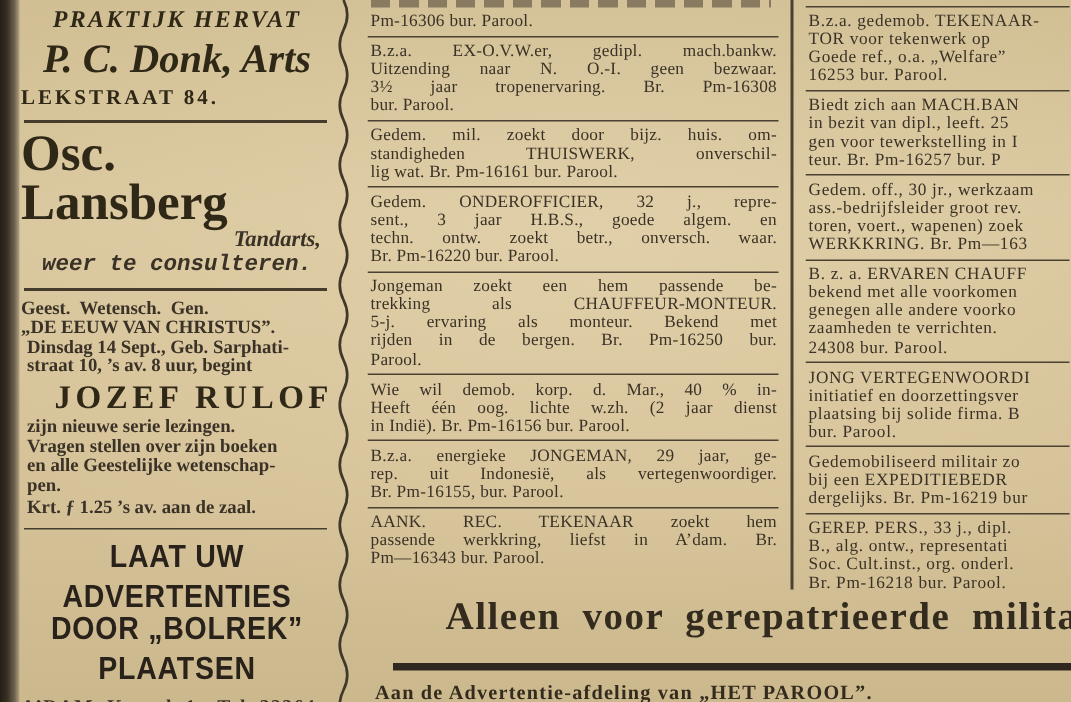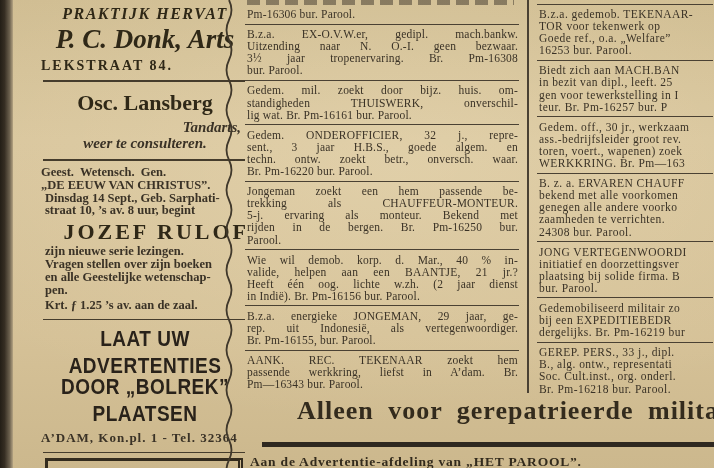--- a/index.html
+++ b/index.html
@@ -13,34 +13,34 @@
     color:#3a3226;}
   
   .gutter{position:absolute;left:0;top:0;width:13px;height:468px;
     background:linear-gradient(90deg,#231e16 0%,#362e23 35%,#6e6350 75%,#b5a483 100%);}
   
   .wavy{position:absolute;left:221px;top:0;width:18px;height:468px;}
   
   .vdiv{position:absolute;left:527px;top:0;width:2px;height:393px;background:#4a4133;}
 
   
-  .leftcol{position:absolute;left:14px;top:0;width:208px;height:456px;margin-left:27px;}
+  .leftcol{position:absolute;left:14px;top:0;width:208px;height:456px;}
   .kicker{margin-top:5px;text-align:center;font-style:italic;font-weight:bold;
           font-size:16px;line-height:18px;letter-spacing:1.5px;color:#2f2817;}
   .donk{margin-top:1px;text-align:center;font-style:italic;font-weight:600;
         font-size:27px;line-height:30px;color:#2f2817;}
   .lek{margin-top:4px;text-align:left;font-weight:bold;font-size:14px;
        line-height:15px;letter-spacing:2px;color:#2f2817;}
   .lrule{border:none;border-top:2px solid #453c2c;margin:7px 4px 0 2px;}
   .lrule.thin{border-top-width:1.5px;}
-  .lansberg{margin-top:4px;text-align:center;font-weight:600;font-size:22px;
+  .lansberg{margin-top:4px;text-align:left;font-weight:600;font-size:34px;
             line-height:33px;color:#2f2817;}
   .tandarts{text-align:right;padding-right:8px;font-style:italic;font-weight:bold;
             font-size:15px;line-height:16px;}
-  .consult{text-align:center;font-style:italic;font-weight:bold;font-size:15px;line-height:17px;}
+  .consult{text-align:center;font-style:italic;font-weight:bold;font-size:15px;line-height:17px;font-family:Liberation Mono, monospace;}
   .rulof{margin-top:5px;}
   .rulof .s{font-size:12.5px;line-height:12.8px;font-weight:bold;white-space:pre;}
   .rulof .c{text-align:left;}
   .rulof .l{padding-left:4px;}
   .rulofname{text-align:right;font-weight:bold;font-size:22px;line-height:23px;
              letter-spacing:3px;margin:3px 0 2px;color:#2f2817;}
   .krt{margin-top:3px;}
   .bolrek1,.bolrek2{font-family:"Liberation Sans","DejaVu Sans",sans-serif;
       font-weight:bold;text-align:center;font-size:19px;line-height:24px;
       letter-spacing:.5px;color:#29221a;transform:scaleY(1.12);transform-origin:top;}
@@ -149,21 +149,20 @@
       <div class="ad">
         <div class="ad-line">Jongeman zoekt een hem passende be-</div>
         <div class="ad-line">trekking als CHAUFFEUR-MONTEUR.</div>
         <div class="ad-line">5-j. ervaring als monteur. Bekend met</div>
         <div class="ad-line">rijden in de bergen. Br. Pm-16250 bur.</div>
         <div class="ad-line">Parool.</div>
       </div>
       <div class="ad-sep"></div>
       <div class="ad">
         <div class="ad-line">Wie wil demob. korp. d. Mar., 40 % in-</div>
-        <div class="ad-line">valide, helpen aan een BAANTJE, 21 jr.?</div>
         <div class="ad-line">Heeft één oog. lichte w.zh. (2 jaar dienst</div>
         <div class="ad-line">in Indië). Br. Pm-16156 bur. Parool.</div>
       </div>
       <div class="ad-sep"></div>
       <div class="ad">
         <div class="ad-line">B.z.a. energieke JONGEMAN, 29 jaar, ge-</div>
         <div class="ad-line">rep. uit Indonesië, als vertegenwoordiger.</div>
         <div class="ad-line">Br. Pm-16155, bur. Parool.</div>
       </div>
       <div class="ad-sep"></div>

